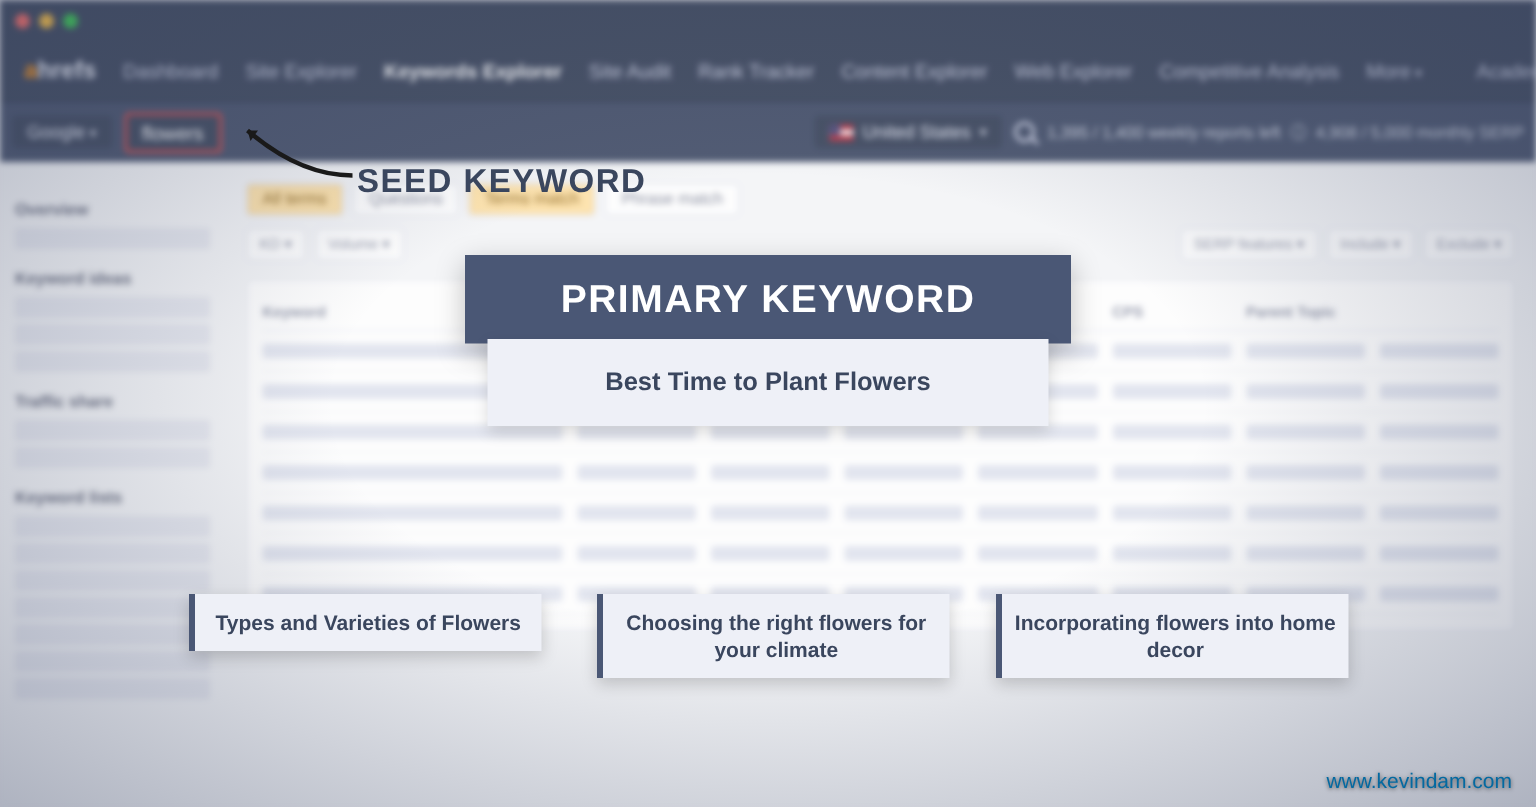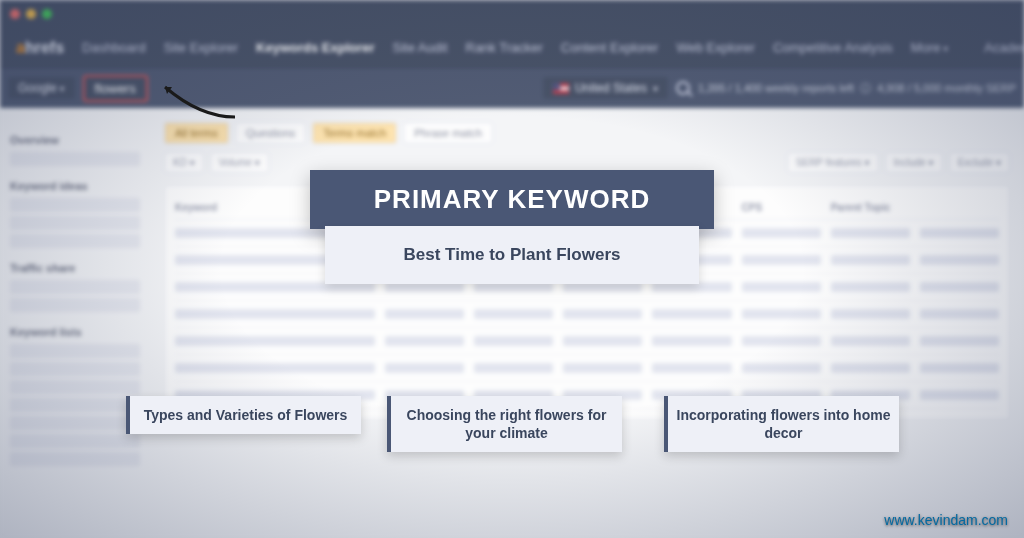--- a/index.html
+++ b/index.html
@@ -59,21 +59,21 @@
   .arrow { position:absolute; left:150px; top:82px; width:90px; height:40px; }
   .arrow svg { width:100%; height:100%; }
 
   .primary-box { position:absolute; left:310px; top:170px; width:404px; background:#4a5775; color:#fff; text-align:center; padding:14px 10px; font-size:26px; font-weight:800; letter-spacing:1px; box-shadow:0 6px 18px rgba(0,0,0,.25);}
   .primary-sub { position:absolute; left:325px; top:226px; width:374px; background:#eef0f7; color:#3a465e; text-align:center; padding:19px 0; font-size:17px; font-weight:700; box-shadow:0 4px 10px rgba(0,0,0,.15);}
 
   .secondary-box { position:absolute; left:394px; top:305px; width:236px; background:#4a5775; color:#fff; text-align:center; padding:8px 0; font-size:15px; font-weight:800; letter-spacing:.5px;}
 
   .sec-item { position:absolute; top:396px; width:235px; background:#eef0f7; border-left:4px solid #4a5775; color:#3a465e; text-align:center; padding:10px 8px; font-size:14px; font-weight:700; box-shadow:0 4px 10px rgba(0,0,0,.18); line-height:1.3;}
   .sec-item.a { left:126px; }
-  .sec-item.b { left:387px; }
+  .sec-item.b { left:398px; }
   .sec-item.c { left:664px; }
 
   .credit { position:absolute; right:16px; bottom:10px; color:#0369a1; font-size:14px; font-weight:500; z-index:6; text-shadow:0 1px 3px rgba(0,0,0,.6);}
 
   
   .connectors { position:absolute; inset:0; z-index:4; }
 </style>
 </head>
 <body>
 
@@ -244,20 +244,21 @@
   </g>
 </svg>
 
 <div class="overlay">
   <div class="arrow">
     <svg viewBox="0 0 90 40">
         <path d="M85 35 Q 50 35 15 5" stroke="#1a1a1a" stroke-width="3" fill="none"></path>
         <path d="M15 5 L22 5 L17 12 Z" fill="#1a1a1a"></path>
       </svg>
   </div>
+  <div class="seed-label">SEED KEYWORD</div>
 
   <div class="primary-box">PRIMARY KEYWORD</div>
   <div class="primary-sub">Best Time to Plant Flowers</div>
 
 
   <div class="sec-item a">Types and Varieties of Flowers</div>
   <div class="sec-item b">Choosing the right flowers for your climate</div>
   <div class="sec-item c">Incorporating flowers into home decor</div>
 </div>
 

